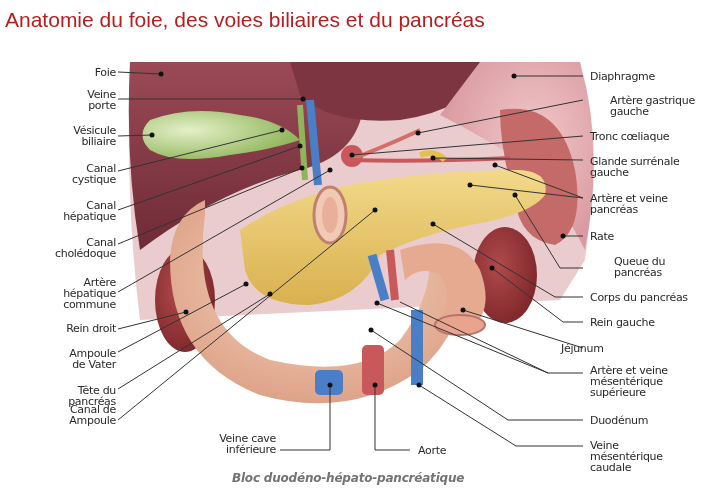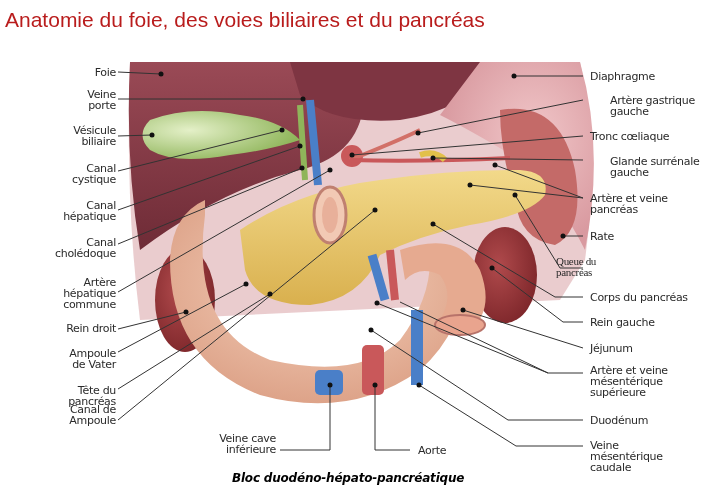--- a/index.html
+++ b/index.html
@@ -3,21 +3,21 @@
 <meta charset="utf-8">
 <style>
   html,body{margin:0;padding:0;background:#fff;}
   body{width:701px;height:492px;position:relative;overflow:hidden;font-family:"Liberation Sans",sans-serif;}
   .title{position:absolute;left:5px;top:8px;font-size:21px;color:#b91c1c;letter-spacing:0;white-space:nowrap;font-family:"Liberation Sans",sans-serif;}
   .illus{position:absolute;left:0;top:0;width:701px;height:492px;}
   .lbl{position:absolute;font-family:"DejaVu Sans",sans-serif;font-size:11px;line-height:11px;color:#2a2a2a;letter-spacing:-0.3px;}
   .lbl.r{text-align:right;}
   .lbl.l{text-align:left;}
   .lbl span{display:block;}
-  .caption{position:absolute;left:232px;top:471px;font-family:"DejaVu Sans",sans-serif;font-size:12px;font-weight:bold;font-style:italic;color:#000000;letter-spacing:-0.2px;}
+  .caption{position:absolute;left:232px;top:471px;font-family:"DejaVu Sans",sans-serif;font-size:12px;font-weight:bold;font-style:italic;color:#737373;letter-spacing:-0.2px;}
 </style>
 </head>
 <body>
 
 <div class="title">Anatomie du foie, des voies biliaires et du pancréas</div>
 
 <svg class="illus" viewBox="0 0 701 492" xmlns="http://www.w3.org/2000/svg">
   <defs>
     <linearGradient id="gLiver" x1="0" y1="0" x2="0" y2="1">
       <stop offset="0" stop-color="#9a4a56"></stop>
@@ -195,42 +195,42 @@
 <div class="lbl l" style="left:590px;top:71px;">
     <span>Diaphragme</span>
   </div>
 <div class="lbl l" style="left:590px;top:95px;margin-left:20px;">
     <span>Artère gastrique</span>
     <span>gauche</span>
   </div>
 <div class="lbl l" style="left:590px;top:131px;">
     <span>Tronc cœliaque</span>
   </div>
-<div class="lbl l" style="left:590px;top:156px;margin-left:20px;">
+<div class="lbl l" style="left:590px;top:156px;">
     <span>Glande surrénale</span>
     <span>gauche</span>
   </div>
 <div class="lbl l" style="left:590px;top:193px;">
     <span>Artère et veine</span>
     <span>pancréas</span>
   </div>
 <div class="lbl l" style="left:590px;top:231px;">
     <span>Rate</span>
   </div>
-<div class="lbl l" style="left:556px;top:256px;font-family:Liberation Serif, serif;">
+<div class="lbl l" style="left:614px;top:256px;">
     <span>Queue du</span>
     <span>pancréas</span>
   </div>
 <div class="lbl l" style="left:590px;top:292px;">
     <span>Corps du pancréas</span>
   </div>
 <div class="lbl l" style="left:590px;top:317px;">
     <span>Rein gauche</span>
   </div>
-<div class="lbl l" style="left:590px;top:343px;">
+<div class="lbl l" style="left:561px;top:343px;">
     <span>Jéjunum</span>
   </div>
 <div class="lbl l" style="left:590px;top:365px;">
     <span>Artère et veine</span>
     <span>mésentérique</span>
     <span>supérieure</span>
   </div>
 <div class="lbl l" style="left:590px;top:415px;">
     <span>Duodénum</span>
   </div>

